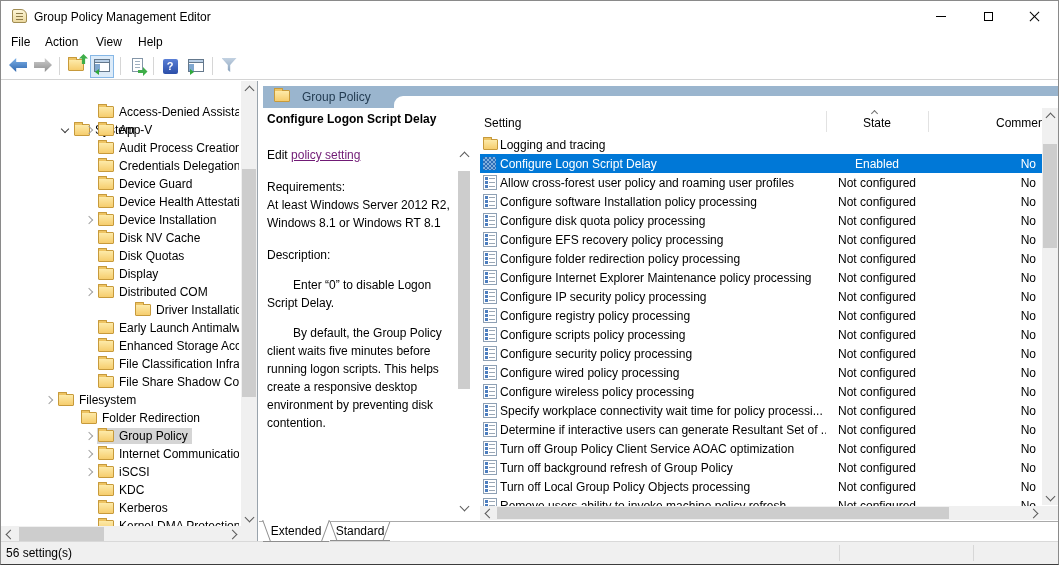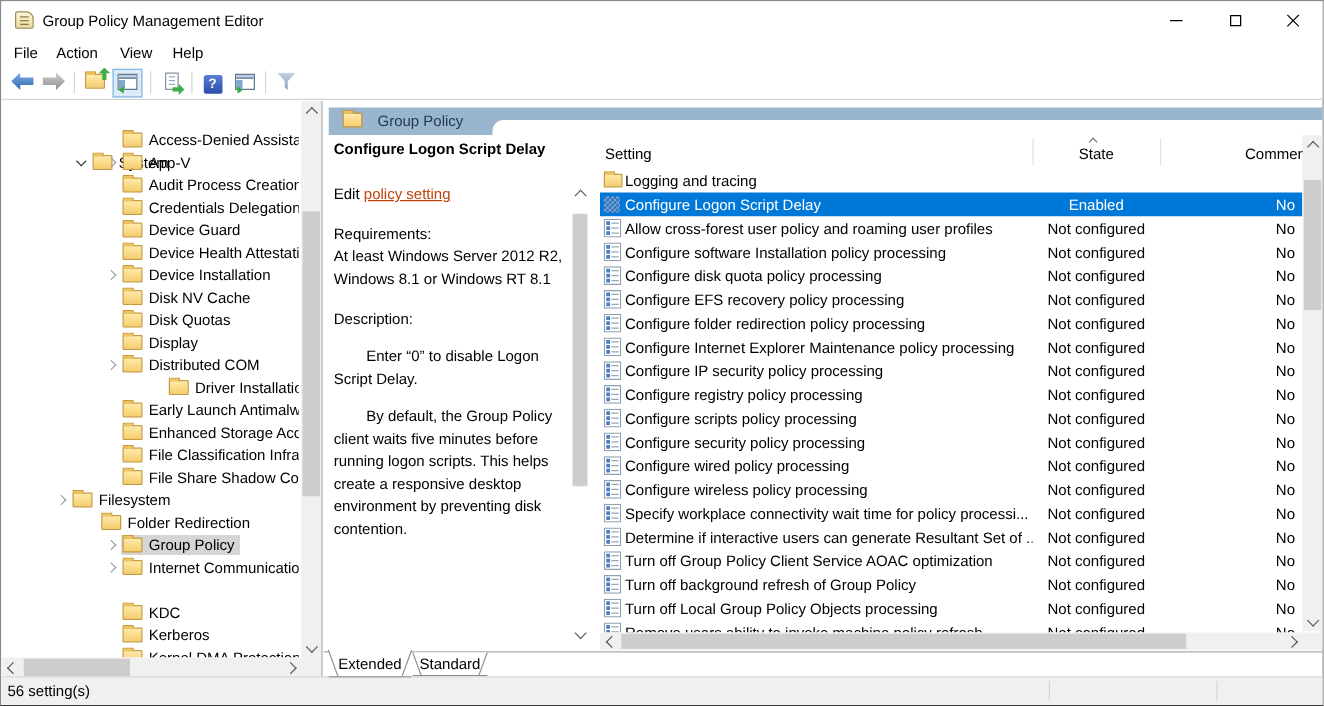--- a/index.html
+++ b/index.html
@@ -83,21 +83,21 @@
   
   .header-bar{position:absolute;left:262px;top:85px;right:0;height:22px;background:#9ab5ce;}
   .header-bar .ficon{position:absolute;left:11px;top:4px;}
   .header-title{position:absolute;left:39px;top:4px;color:#233c52;}
   .bump{position:absolute;left:393px;top:95px;right:0;height:20px;background:#fff;border-top-left-radius:9px;}
   
   .ext-title{position:absolute;left:266px;top:111px;width:200px;font-weight:bold;}
   .ext-scroll{position:absolute;left:266px;top:145px;width:190px;height:373px;overflow:hidden;line-height:18px;}
   .ext-scroll .blk{margin:0 0 14px 0;}
   .ext-scroll p{margin:12px 0 0 0;text-indent:26px;}
-  .link{color:#c2410c;}
+  .link{color:#701a75;}
   .mid-vsb{left:456px;top:146px;width:14px;height:368px;background:#fff;}
   
   .list-head{position:absolute;left:477px;top:107px;right:16px;height:27px;background:#fff;}
   .lh-label{position:absolute;top:8px;}
   .lh-sep{position:absolute;top:3px;width:1px;height:21px;background:#e2e2e2;}
   .sortchev{position:absolute;top:3px;width:5px;height:5px;border-right:1.2px solid #707070;border-bottom:1.2px solid #707070;transform:rotate(-135deg);}
   .rows{position:absolute;left:479px;top:134px;right:16px;height:371px;overflow:hidden;background:#fff;}
   .lrow{display:grid;grid-template-columns:20px 326px 102px 1fr;height:19px;align-items:center;}
   .lrow .icn{display:flex;justify-content:flex-start;padding-left:3px;align-items:center;}
   .lrow .c-set{white-space:nowrap;overflow:hidden;}
@@ -341,20 +341,29 @@
         </div>
         <div class="tree-row" style="top: 360px; padding-left: 80px;">
           <span class="slot">
             <span class="tchev"></span>
           </span>
           <span class="hl">
             <span class="ficon"></span>
             <span>Internet Communication Management</span>
           </span>
         </div>
+        <div class="tree-row" style="top: 378px; padding-left: 80px;">
+          <span class="slot">
+            <span class="tchev"></span>
+          </span>
+          <span class="hl">
+            <span class="ficon"></span>
+            <span>iSCSI</span>
+          </span>
+        </div>
         <div class="tree-row" style="top: 396px; padding-left: 80px;">
           <span class="slot"></span>
           <span class="hl">
             <span class="ficon"></span>
             <span>KDC</span>
           </span>
         </div>
         <div class="tree-row" style="top: 414px; padding-left: 80px;">
           <span class="slot"></span>
           <span class="hl">

